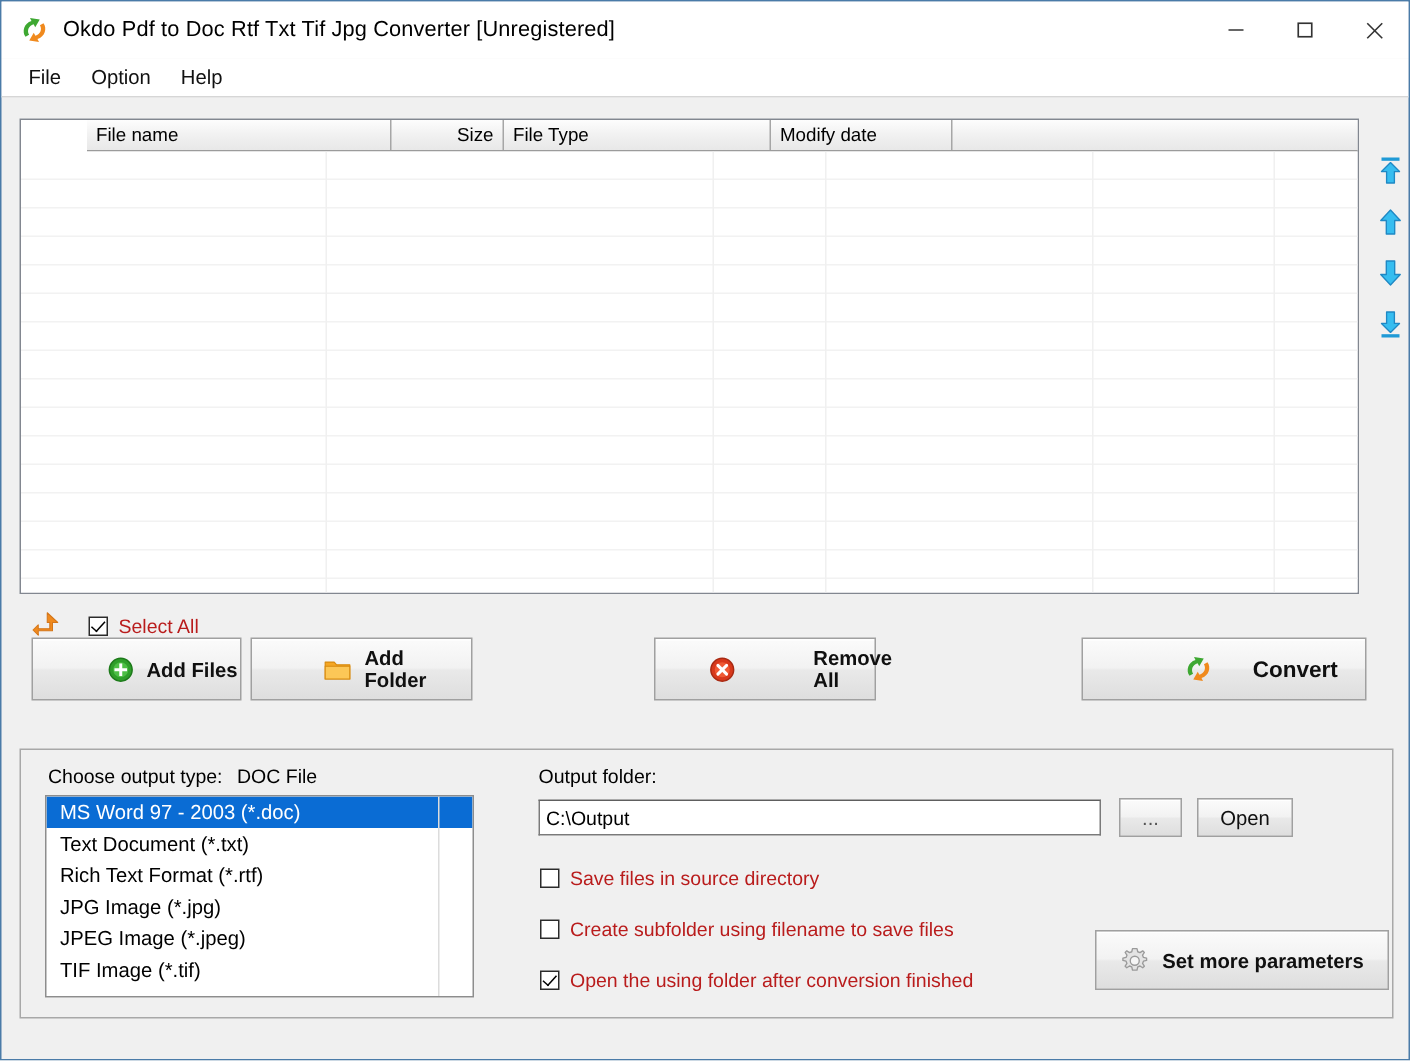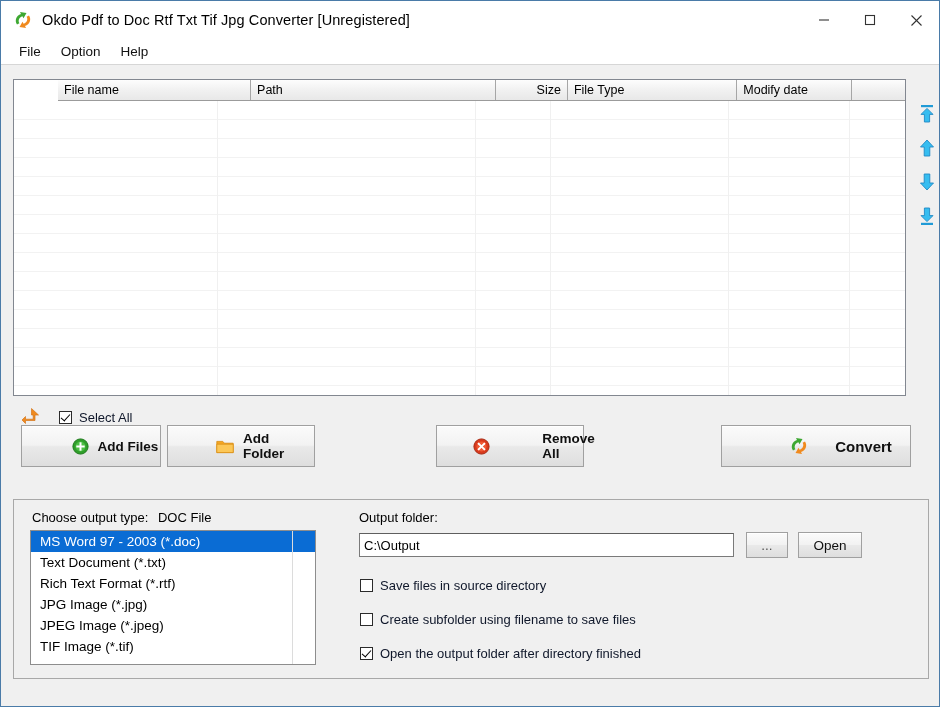--- a/index.html
+++ b/index.html
@@ -167,21 +167,21 @@
     content: "";
     position: absolute;
     left: 3px; top: 0px;
     width: 4px; height: 8px;
     border: solid #000;
     border-width: 0 1.7px 1.7px 0;
     transform: rotate(42deg);
   }
   .cb-label {
     font-size: 13px;
-    color: #0f172a;
+    color: #b91c1c;
     margin-left: 7px;
     cursor: default;
     white-space: nowrap;
   }
 
   
   .btn {
     background: linear-gradient(to bottom, #fbfbfb 0%, #f2f2f2 48%, #e9e9e9 52%, #dedede 100%);
     border: 1px solid #a0a0a0;
     box-sizing: border-box;
@@ -319,21 +319,20 @@
 
   <div class="menubar">
     <div class="menu-item">File</div>
     <div class="menu-item">Option</div>
     <div class="menu-item">Help</div>
   </div>
 
   <div class="filelist">
     <div class="fl-header">
       <div class="fl-col" style="width:203px">File name</div>
-      <div class="fl-col" style="width:258px">Path</div>
       <div class="fl-col ralign" style="width:75px">Size</div>
       <div class="fl-col" style="width:178px">File Type</div>
       <div class="fl-col" style="width:121px">Modify date</div>
       <div class="fl-col" style="width:55px;border-right:none"></div>
     </div>
     <div class="fl-body">
       <div class="fl-vline" style="left:203px"></div>
       <div class="fl-vline" style="left:461px"></div>
       <div class="fl-vline" style="left:536px"></div>
       <div class="fl-vline" style="left:714px"></div>
@@ -472,18 +471,27 @@
       <div class="cb-label">Save files in source directory</div>
     </div>
 
     <div class="opt-row" style="top:110px">
       <div class="cb"></div>
       <div class="cb-label">Create subfolder using filename to save files</div>
     </div>
 
     <div class="opt-row" style="top:144px">
       <div class="cb checked"></div>
-      <div class="cb-label">Open the output folder after directory finished</div>
-    </div>
-
+      <div class="cb-label">Open the using folder after conversion finished</div>
+    </div>
+
+    <div class="btn setmore-btn" style="font-weight:bold;">
+      <span class="bi">
+        <svg width="19" height="19" viewBox="0 0 19 19">
+          <path d="M9.5 1.4 l1.5 0 0.5 2.1 1.5 0.6 1.8 -1.2 1.1 1.1 -1.2 1.8 0.6 1.5 2.1 0.5 0 1.5 -2.1 0.5 -0.6 1.5 1.2 1.8 -1.1 1.1 -1.8 -1.2 -1.5 0.6 -0.5 2.1 -1.5 0 -1.5 0 -0.5 -2.1 -1.5 -0.6 -1.8 1.2 -1.1 -1.1 1.2 -1.8 -0.6 -1.5 -2.1 -0.5 0 -1.5 2.1 -0.5 0.6 -1.5 -1.2 -1.8 1.1 -1.1 1.8 1.2 1.5 -0.6 0.5 -2.1 z" fill="#e3e3e3" stroke="#9a9a9a" stroke-width="0.9" stroke-linejoin="round"></path>
+          <circle cx="9.5" cy="9.5" r="3" fill="#f5f5f5" stroke="#9a9a9a" stroke-width="0.9"></circle>
+        </svg>
+      </span>
+      <span>Set more parameters</span>
+    </div>
   </div>
 
 </div>
 
 </body></html>

